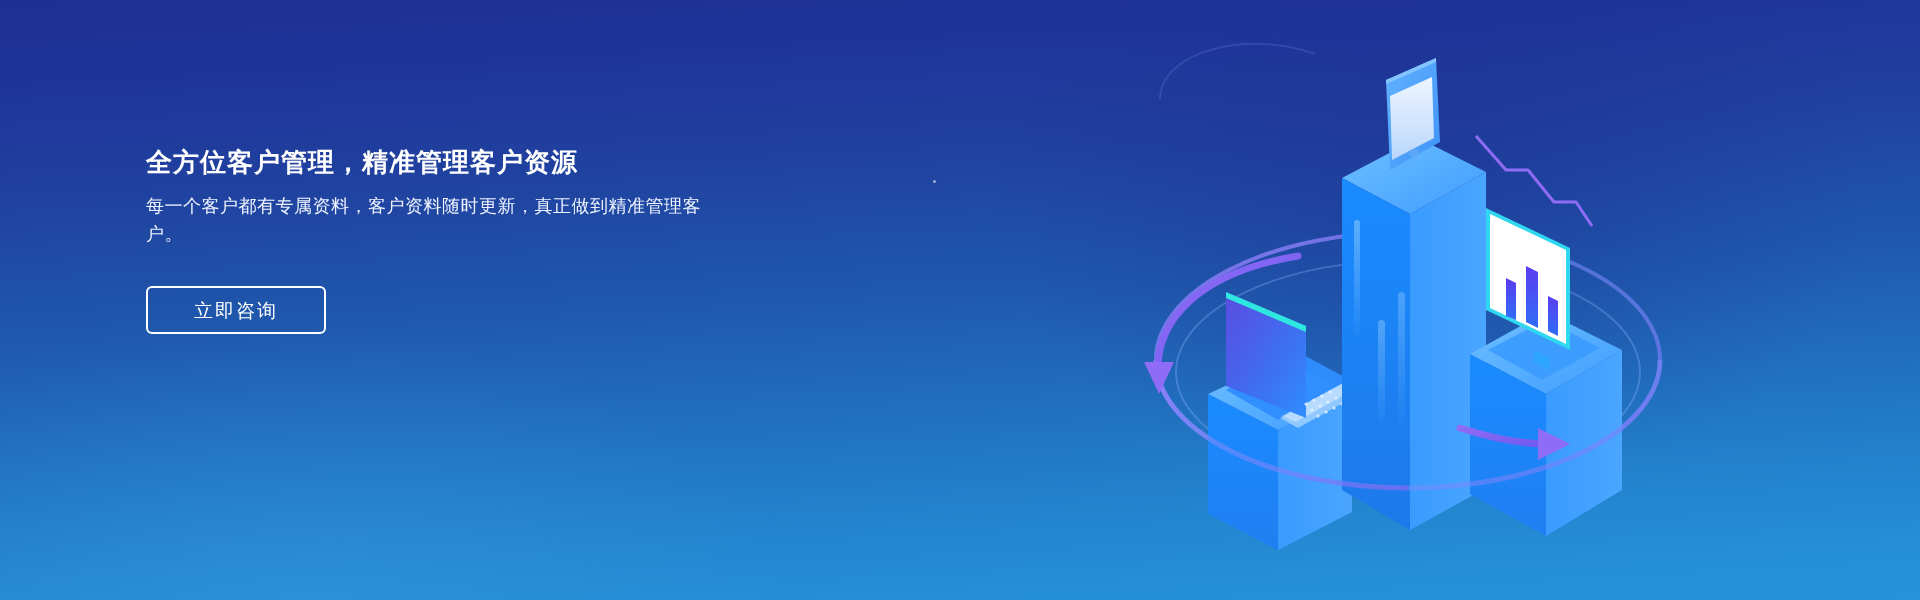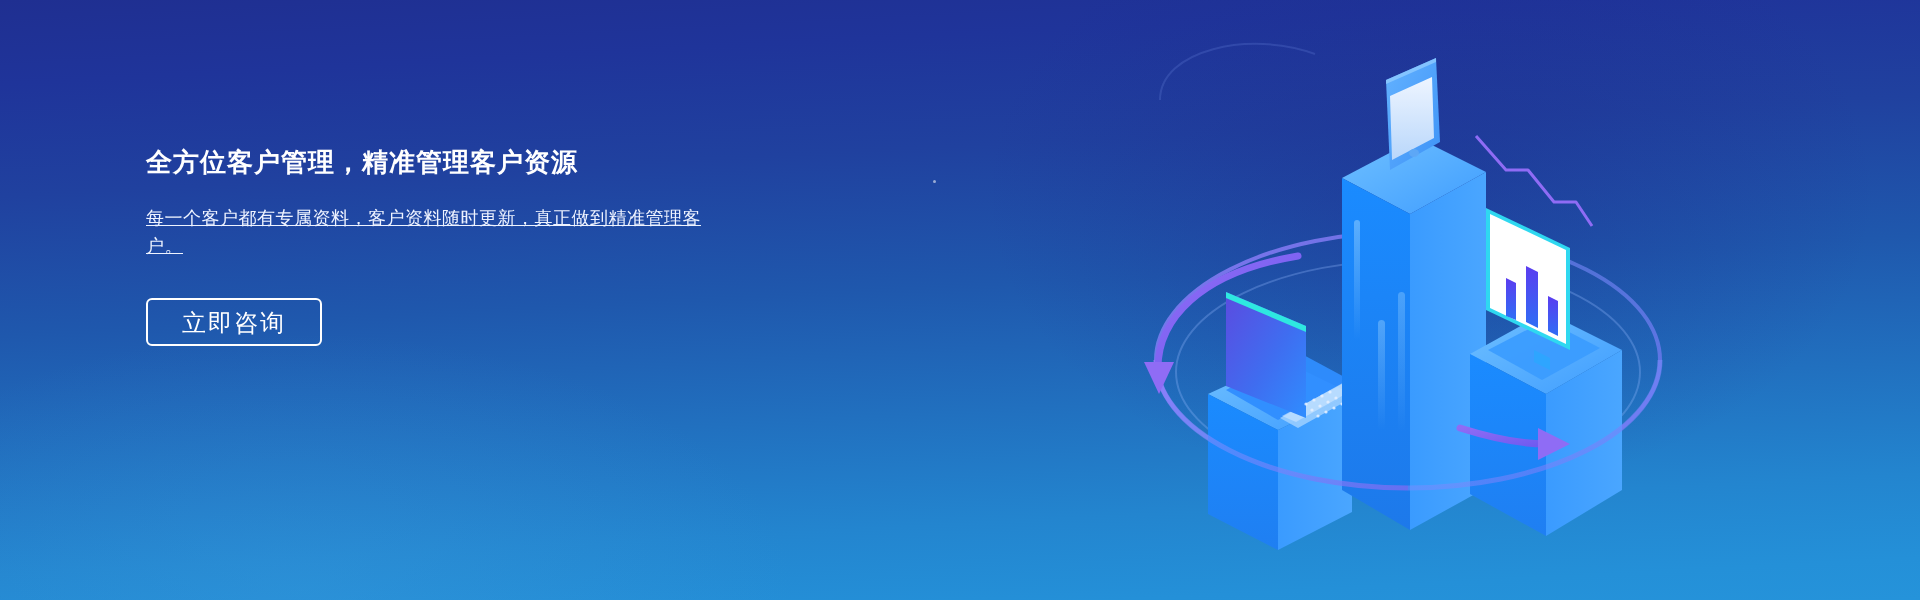--- a/index.html
+++ b/index.html
@@ -56,38 +56,37 @@
   .headline {
     margin: 0;
     font-size: 26px;
     line-height: 48px;
     font-weight: bold;
     color: #ffffff;
     letter-spacing: 1px;
     white-space: nowrap;
   }
   .subline {
-    margin: 18px 0 0 0;
+    margin: 6px 0 0 0;
     font-size: 18px;
     line-height: 28px;
     color: #eef3ff;
     width: 580px;
     letter-spacing: 0.5px;
-    text-decoration: underline;
   }
   .cta {
     display: inline-block;
     margin-top: 38px;
-    padding: 0 34px;
+    padding: 0 46px;
     height: 48px;
     line-height: 46px;
     border: 2px solid #ffffff;
     border-radius: 6px;
     color: #ffffff;
-    font-size: 24px;
+    font-size: 19px;
     letter-spacing: 2px;
     background: transparent;
     cursor: pointer;
     font-family: inherit;
     box-sizing: border-box;
   }
 
   
   .art {
     position: absolute;

